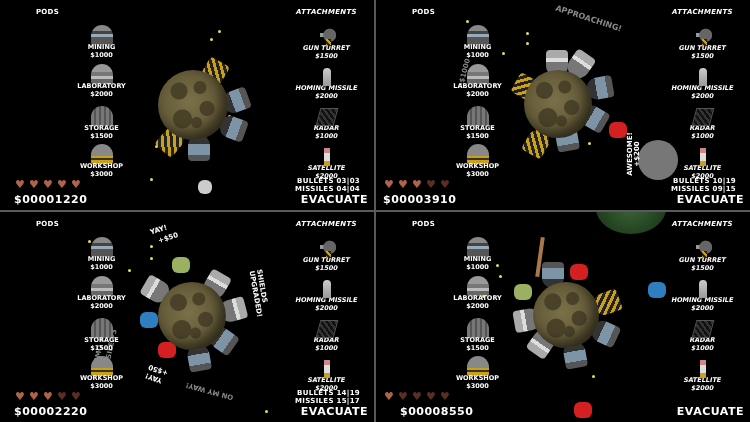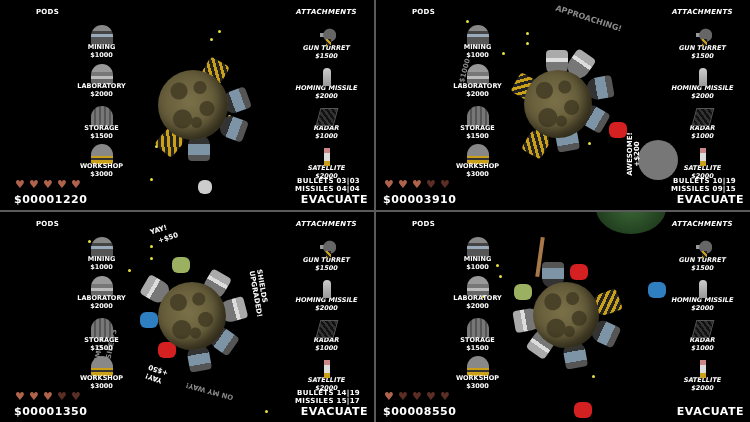--- a/index.html
+++ b/index.html
@@ -283,21 +283,21 @@
         <div class="price">$3000</div>
       </div>
     </div>
     <div class="hearts">
       <span class="heart">♥</span>
       <span class="heart">♥</span>
       <span class="heart">♥</span>
       <span class="heart empty">♥</span>
       <span class="heart empty">♥</span>
     </div>
-    <div class="money">$00001350</div>
+    <div class="money">$00002220</div>
     <div class="atts">
       <div class="hdr">ATTACHMENTS</div>
       <div class="att" style="top:28px">
         <div class="ico gun"></div>
         <div class="name">GUN TURRET</div>
         <div class="price">$1500</div>
       </div>
       <div class="att" style="top:68px">
         <div class="ico hom"></div>
         <div class="name">HOMING MISSILE</div>
@@ -365,21 +365,21 @@
         <div class="price">$3000</div>
       </div>
     </div>
     <div class="hearts" style="left:8px">
       <span class="heart">♥</span>
       <span class="heart empty">♥</span>
       <span class="heart empty">♥</span>
       <span class="heart empty">♥</span>
       <span class="heart empty">♥</span>
     </div>
-    <div class="money" style="left:7px">$00008550</div>
+    <div class="money" style="left:24px">$00008550</div>
     <div class="atts">
       <div class="hdr">ATTACHMENTS</div>
       <div class="att" style="top:28px">
         <div class="ico gun"></div>
         <div class="name">GUN TURRET</div>
         <div class="price">$1500</div>
       </div>
       <div class="att" style="top:68px">
         <div class="ico hom"></div>
         <div class="name">HOMING MISSILE</div>

